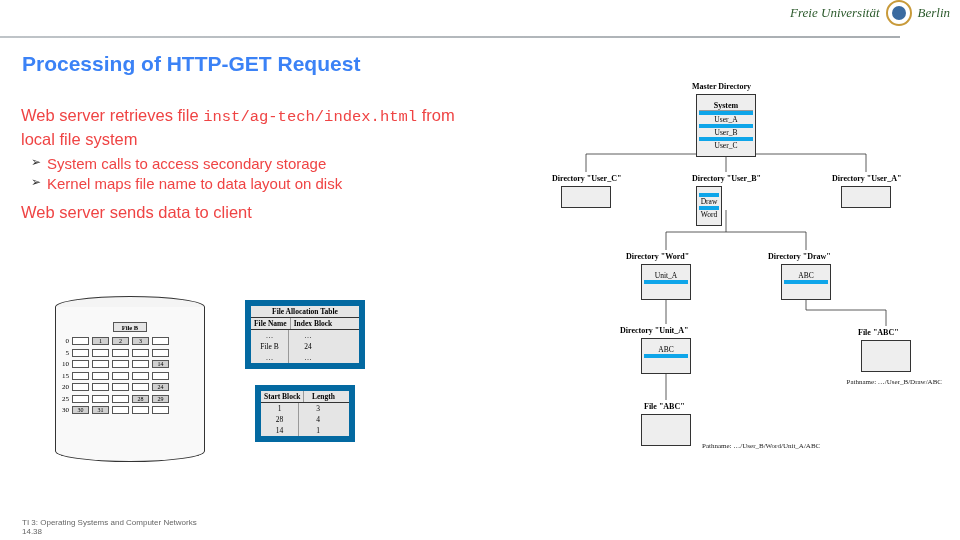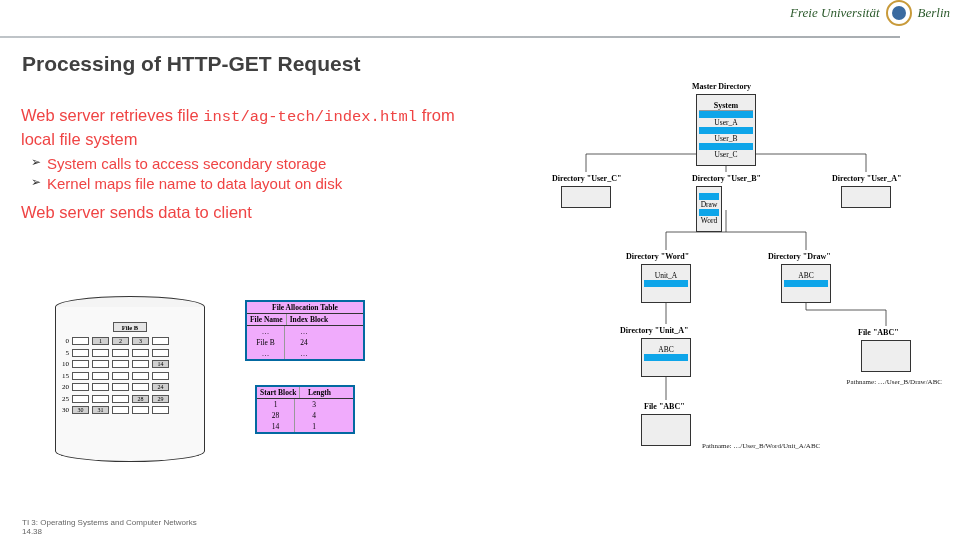--- a/index.html
+++ b/index.html
@@ -36,21 +36,21 @@
   }
   .seal::after { content:""; width:14px; height:14px; border-radius:50%; background:#3a6aa0; }
   .divider {
     height: 2px;
     background: linear-gradient(to right, #bfc4c8, #a8adb1);
     margin: 0 60px 0 0;
   }
   .title {
     font-size: 21px;
     font-weight: bold;
-    color: #404040;
+    color: #3b82f6;
     margin: 14px 0 0 22px;
   }
   .content {
     margin: 28px 0 0 21px;
     width: 460px;
     font-size: 16.5px;
     color: #ef4444;
     line-height: 1.35;
   }
   .content .mono {
@@ -81,21 +81,21 @@
   .box {
     position: absolute;
     background: #eee;
     border: 1px solid #333;
     font-size: 8px;
     font-family: "Times New Roman", serif;
     text-align: center;
     padding: 6px 2px;
   }
   .box .hdr { font-weight: bold; font-size: 8px; border-bottom:1px solid #999; }
-  .box .row { font-size: 7.5px; border-top:7px solid #0ea5e9; }
+  .box .row { font-size: 7.5px; border-top:4px solid #0ea5e9; }
   .lbl {
     position: absolute;
     font-size: 8px;
     font-family: "Times New Roman", serif;
     font-weight: bold;
     color: #000;
     white-space: nowrap;
   }
   svg.lines { position: absolute; inset: 0; width: 100%; height: 100%; }
   svg.lines line { stroke: #333; stroke-width: 0.8; }
@@ -136,22 +136,22 @@
   }
   .disk-rows { position: absolute; top: 26px; left: 4px; width: 142px; }
   .disk-row { display: flex; gap: 3px; margin-bottom: 3.5px; align-items: center; }
   .blk-num { font-size: 7px; width: 10px; text-align: right; font-family: "Times New Roman", serif;}
   .blk { width: 17px; height: 8px; border:1px solid #555; background:#fff; font-size:6px; display:flex; align-items:center; justify-content:center; font-family:"Times New Roman",serif;}
   .blk.fill { background:#d0d0d0; }
   .blk-head { width: 34px; height: 10px; border:1px solid #555; background:#e5e5e5; font-size:6.5px; display:flex; align-items:center; justify-content:center; font-family:"Times New Roman",serif; font-weight:bold;}
 
   .small-table {
     position: absolute;
-    border: 2px solid #0369a1;
-    background: #f0abfc;
+    border: 6px solid #0369a1;
+    background: #e5e5e5;
     font-family: "Times New Roman", serif;
   }
   .small-table .shdr { display:flex; font-size:7.5px; font-weight:bold; border-bottom:1px solid #333; }
   .small-table .srow { display:flex; font-size:7.5px; }
   .small-table .cell { padding:1px 3px; border-right:1px solid #999; min-width:38px; text-align:center; }
   .small-table .cell:last-child { border-right:none; }
   .small-table .title7 { font-size:7.5px; font-weight:bold; text-align:center; padding:1px 2px; border-bottom:1px solid #333; }
 
   .footer {
     position: absolute;

